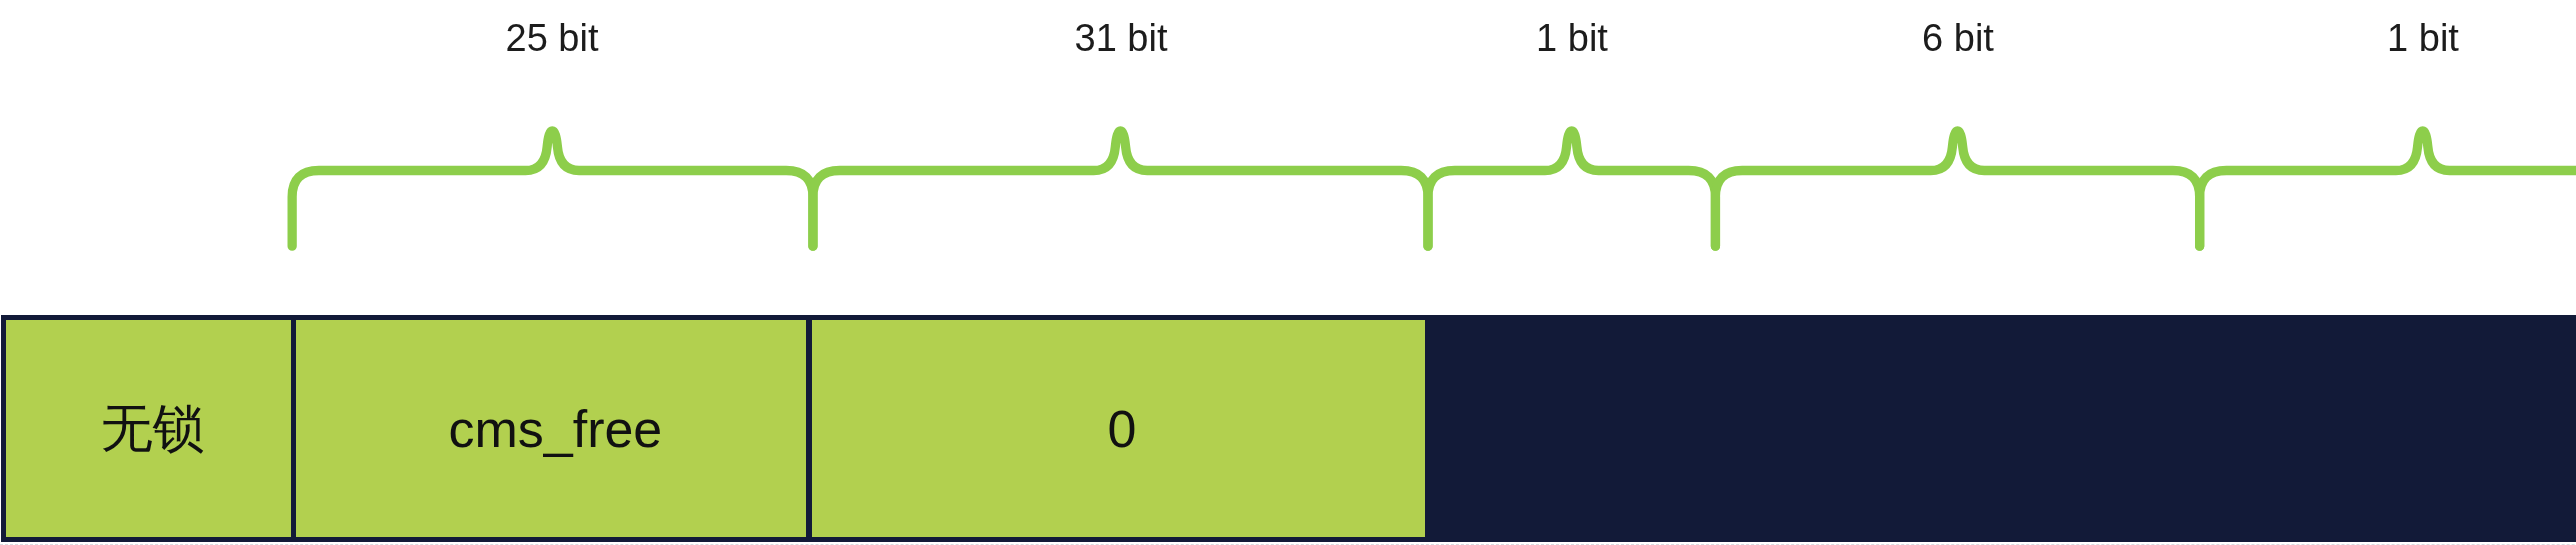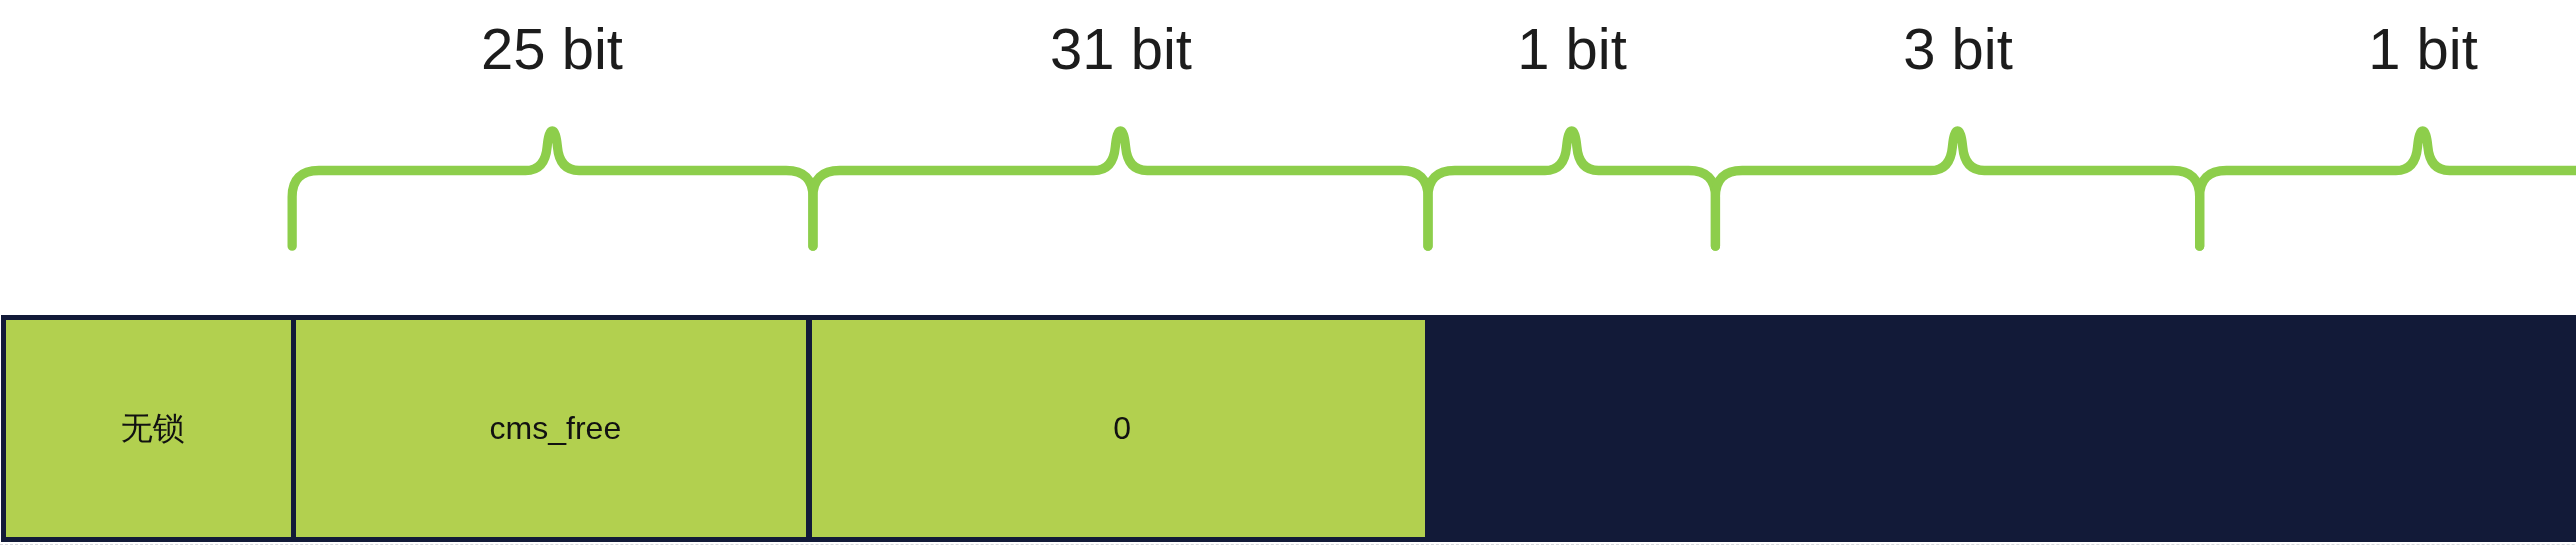--- a/index.html
+++ b/index.html
@@ -14,21 +14,21 @@
   html,body{background:#ffffff;}
   body{
     width:3095px;height:545px;position:relative;overflow:hidden;
     font-family:"Liberation Sans","DejaVu Sans",sans-serif;
   }
   .stage{position:absolute;left:0;top:0;width:3095px;height:545px;}
 
   
   .bit-label{
     position:absolute;top:18.5px;transform:translateX(-50%);
-    font-size:58px;line-height:1.05;color:var(--label-text);
+    font-size:38px;line-height:1.05;color:var(--label-text);
     white-space:nowrap;font-weight:400;
   }
 
   
   .braces{position:absolute;left:0;top:0;width:3095px;height:545px;}
   .brace-path{
     fill:none;stroke:var(--brace-green);stroke-width:18;
     stroke-linecap:round;stroke-linejoin:round;
   }
 
@@ -36,38 +36,38 @@
   .bit-table{
     position:absolute;left:1px;top:315px;width:3093px;height:227px;
     background:var(--table-border);
     display:grid;
     grid-template-columns:285px 510px 613px 281px 481px 440px 442px;
     gap:5.2px;padding:5.2px;
   }
   .bit-cell{
     background:var(--cell-fill);
     display:flex;align-items:center;justify-content:center;
-    font-size:32px;color:var(--cell-text);
+    font-size:52px;color:var(--cell-text);
     white-space:nowrap;position:relative;padding-left:8px;
   }
 
   .bottom-edge{
     position:absolute;left:0;bottom:0.5px;width:100%;height:0;
     border-bottom:1px dashed #c9cdd2;opacity:.7;
   }
 </style>
 </head>
 <body>
 
 <div class="stage">
 
   <div class="bit-label" style="left:552px">25 bit</div>
   <div class="bit-label" style="left:1121px">31 bit</div>
   <div class="bit-label" style="left:1572px">1 bit</div>
-  <div class="bit-label" style="left:1958px">3 bit</div>
+  <div class="bit-label" style="left:1958px">6 bit</div>
   <div class="bit-label" style="left:2423px">1 bit</div>
 
   <svg class="braces" viewBox="0 0 6008 1058">
     <path class="brace-path" d="M 567 478 L 567 382 Q 567 331 619 331 L 1020 331 Q 1058 331 1062 285 Q 1065 254 1072 254 Q 1079 254 1082 285 Q 1086 331 1124 331 L 1526 331 Q 1578 331 1578 382 L 1578 478"></path>
     <path class="brace-path" d="M 1578 478 L 1578 382 Q 1578 331 1630 331 L 2123 331 Q 2161 331 2165 285 Q 2168 254 2175 254 Q 2182 254 2185 285 Q 2189 331 2227 331 L 2720 331 Q 2772 331 2772 382 L 2772 478"></path>
     <path class="brace-path" d="M 2772 478 L 2772 382 Q 2772 331 2824 331 L 2999 331 Q 3037 331 3041 285 Q 3044 254 3051 254 Q 3058 254 3061 285 Q 3065 331 3103 331 L 3278 331 Q 3330 331 3330 382 L 3330 478"></path>
     <path class="brace-path" d="M 3330 478 L 3330 382 Q 3330 331 3382 331 L 3748 331 Q 3786 331 3790 285 Q 3793 254 3800 254 Q 3807 254 3810 285 Q 3814 331 3852 331 L 4218 331 Q 4270 331 4270 382 L 4270 478"></path>
     <path class="brace-path" d="M 4270 478 L 4270 382 Q 4270 331 4322 331 L 4651 331 Q 4689 331 4693 285 Q 4696 254 4703 254 Q 4710 254 4713 285 Q 4717 331 4755 331 L 5085 331 Q 5137 331 5137 382 L 5137 478"></path>
     <path class="brace-path" d="M 5137 478 L 5137 382 Q 5137 331 5189 331 L 5516 331 Q 5554 331 5558 285 Q 5561 254 5568 254 Q 5575 254 5578 285 Q 5582 331 5620 331 L 5947 331 Q 5999 331 5999 382 L 5999 478"></path>
   </svg>

